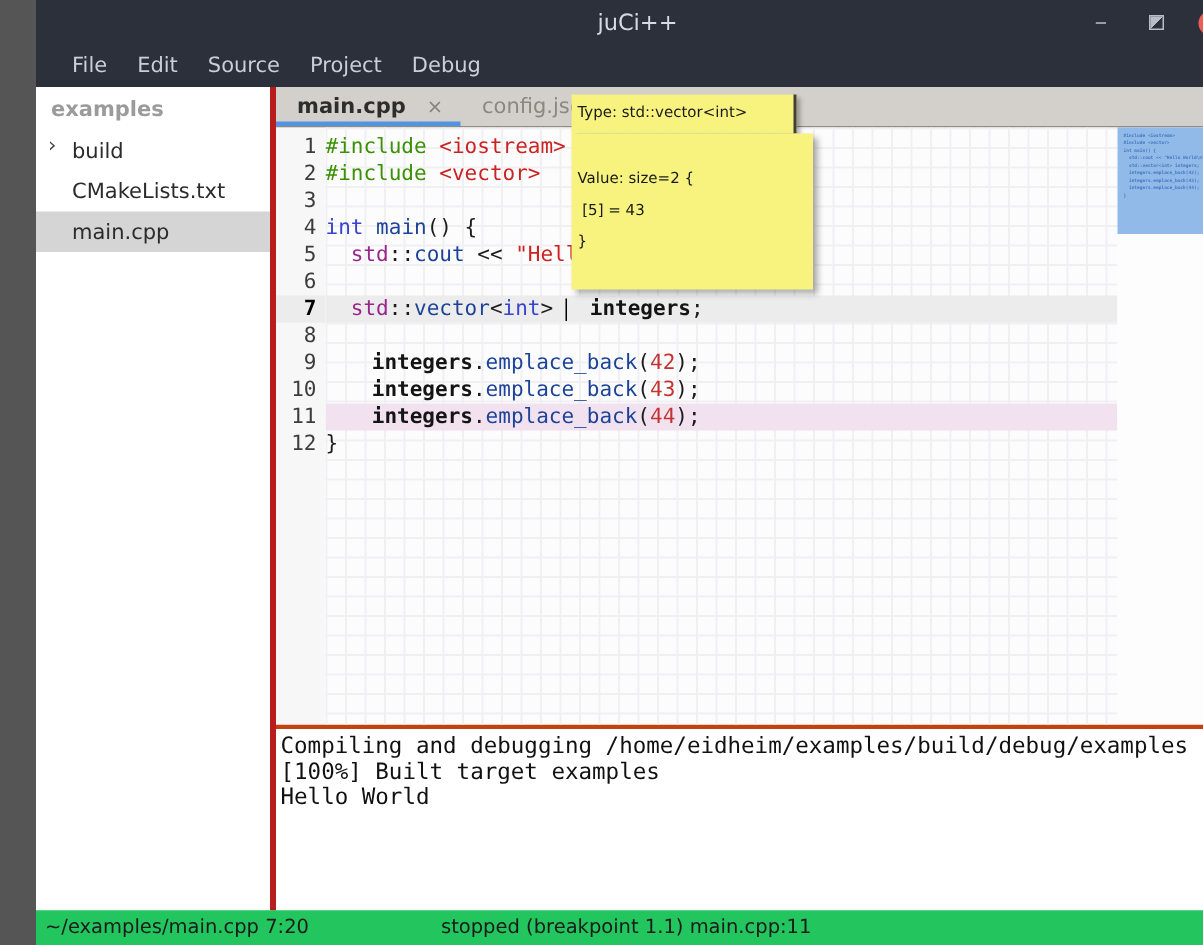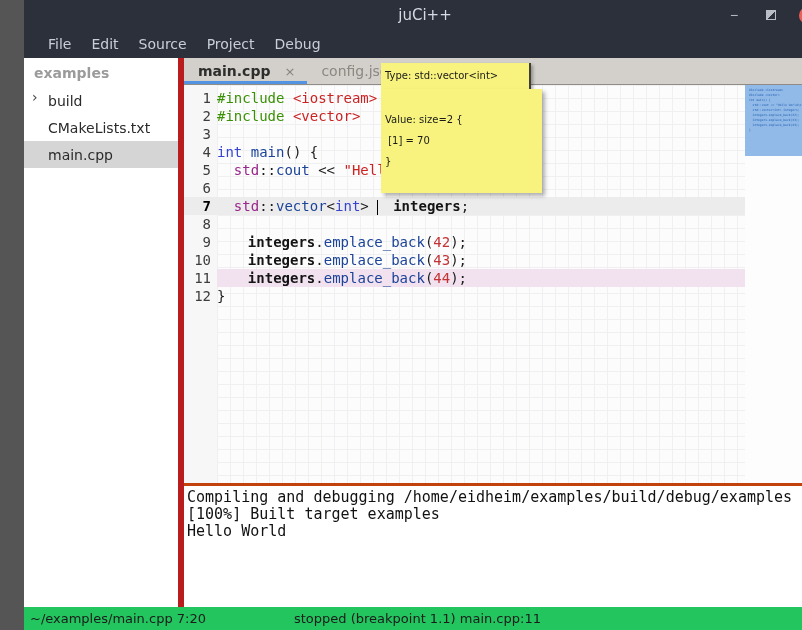--- a/index.html
+++ b/index.html
@@ -14,21 +14,21 @@
           display:flex;align-items:center;justify-content:center;padding:0;cursor:default;}
   .winbtn.close{background:var(--close-red);border-radius:50%;width:17px;height:17px;color:#7c2622;font-size:12px;font-weight:bold;}
   .restore-glyph{width:8px;height:8px;border:1px solid #b9bdc5;background:linear-gradient(135deg,#b9bdc5 50%,transparent 50%);display:inline-block;}
 
   
   .menubar{height:28px;background:var(--titlebar-bg);display:flex;align-items:center;padding-left:14px;flex:0 0 auto;}
   .menu-item{color:#c9ced8;font-size:14px;padding:0 10px;height:100%;display:flex;align-items:center;}
 
   
   .main{flex:1 1 auto;display:flex;min-height:0;}
-  .sidebar{width:160px;flex:0 0 160px;background:#ffffff;border-right:6px solid #b91c1c;box-sizing:border-box;}
+  .sidebar{width:160px;flex:0 0 160px;background:#ffffff;border-right:4px solid #b91c1c;box-sizing:border-box;}
   .side-header{color:#9b9b9b;font-weight:bold;font-size:14px;padding:7px 10px 6px;}
   .tree-item{height:27px;display:flex;align-items:center;font-size:14px;color:#2b2b2b;padding-left:24px;position:relative;}
   .tree-item.selected{background:var(--selected-bg);}
   .tree-chevron{position:absolute;left:8px;font-size:14px;color:#444;top:2px;}
 
   .content{flex:1 1 auto;display:flex;flex-direction:column;min-width:0;}
 
   
   .tabbar{height:27px;flex:0 0 27px;background:#d3d0cb;border-bottom:1px solid #8f8b85;display:flex;box-sizing:border-box;}
   .tab{display:flex;align-items:center;padding:0 12px 0 14px;font-size:14px;position:relative;}
@@ -198,17 +198,17 @@
   <div class="statusbar">
     <span class="st-left">~/examples/main.cpp 7:20</span>
     <span class="st-mid">stopped (breakpoint 1.1) main.cpp:11</span>
   </div>
 
   <div class="tooltip tip-type">
     <span>Type: std::vector&lt;int&gt;</span>
   </div>
   <div class="tooltip tip-value">
     <div>Value: size=2 {</div>
-    <div> [1] = 70</div>
+    <div> [5] = 43</div>
     <div>}</div>
   </div>
 
 </div>
 
 </body></html>

